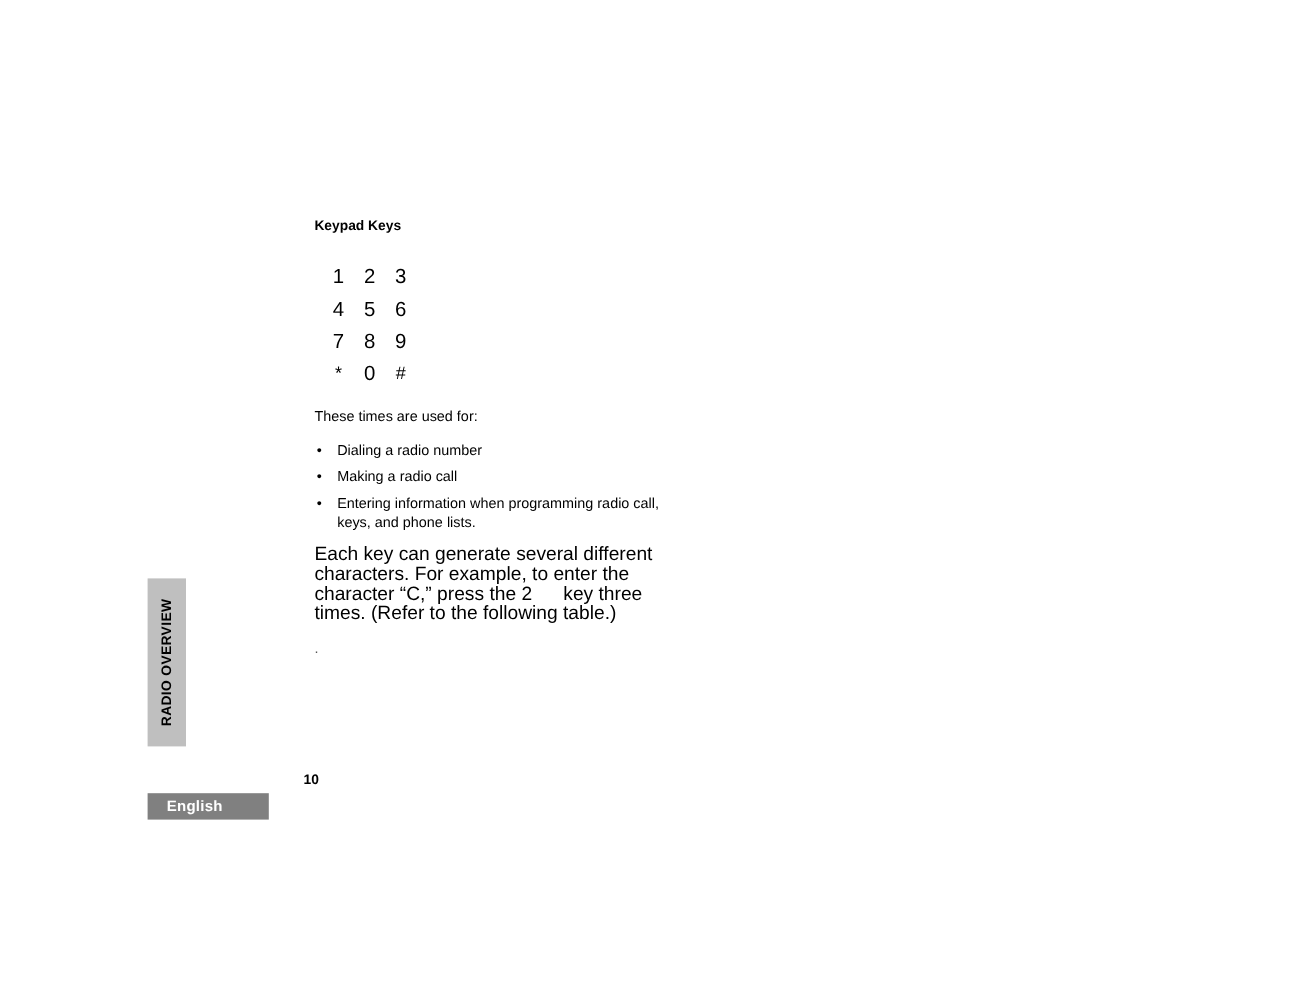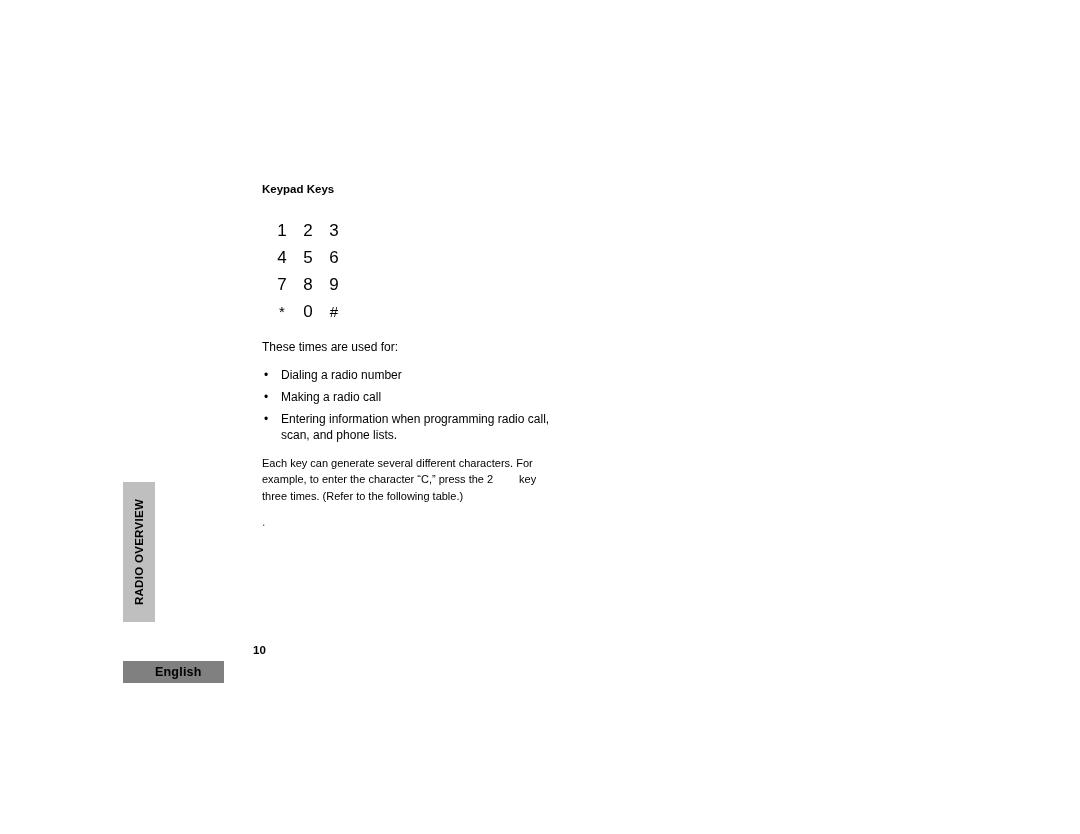--- a/index.html
+++ b/index.html
@@ -48,24 +48,24 @@
     position: absolute;
     left: 123px;
     top: 661px;
     width: 101px;
     height: 22px;
     background: #808080;
     display: flex;
     align-items: center;
   }
   .language-tab-label {
-    color: #000000;
+    color: #ffffff;
     font-size: 12.5px;
     font-weight: bold;
-    padding-left: 32px;
+    padding-left: 16px;
     letter-spacing: 0.2px;
   }
 
   
   .page-number {
     position: absolute;
     left: 253px;
     top: 644px;
     font-size: 11.5px;
     font-weight: bold;
@@ -131,21 +131,21 @@
   .bullet-marker {
     position: absolute;
     left: 2px;
     top: 0;
     font-size: 12px;
     line-height: 16px;
   }
 
   .paragraph {
     margin-top: 12px;
-    font-size: 11px;
+    font-size: 16px;
     line-height: 16.3px;
     width: 288px;
   }
 
   
   .missing-glyph {
     display: inline-block;
     width: 26px;
   }
 
@@ -197,21 +197,21 @@
       <li class="bullet-item">
         <span class="bullet-marker">•</span>
         <span>Dialing a radio number</span>
       </li>
       <li class="bullet-item">
         <span class="bullet-marker">•</span>
         <span>Making a radio call</span>
       </li>
       <li class="bullet-item">
         <span class="bullet-marker">•</span>
-        <span>Entering information when programming radio call, scan, and phone lists.</span>
+        <span>Entering information when programming radio call, keys, and phone lists.</span>
       </li>
     </ul>
 
     <p class="paragraph">
       <span>Each key can generate several different characters. For example, to enter the character “C,” press the 2</span><span class="missing-glyph"></span><span>key three times. (Refer to the following table.)</span>
     </p>
 
     <div class="stray-mark">.</div>
 
   </div>

